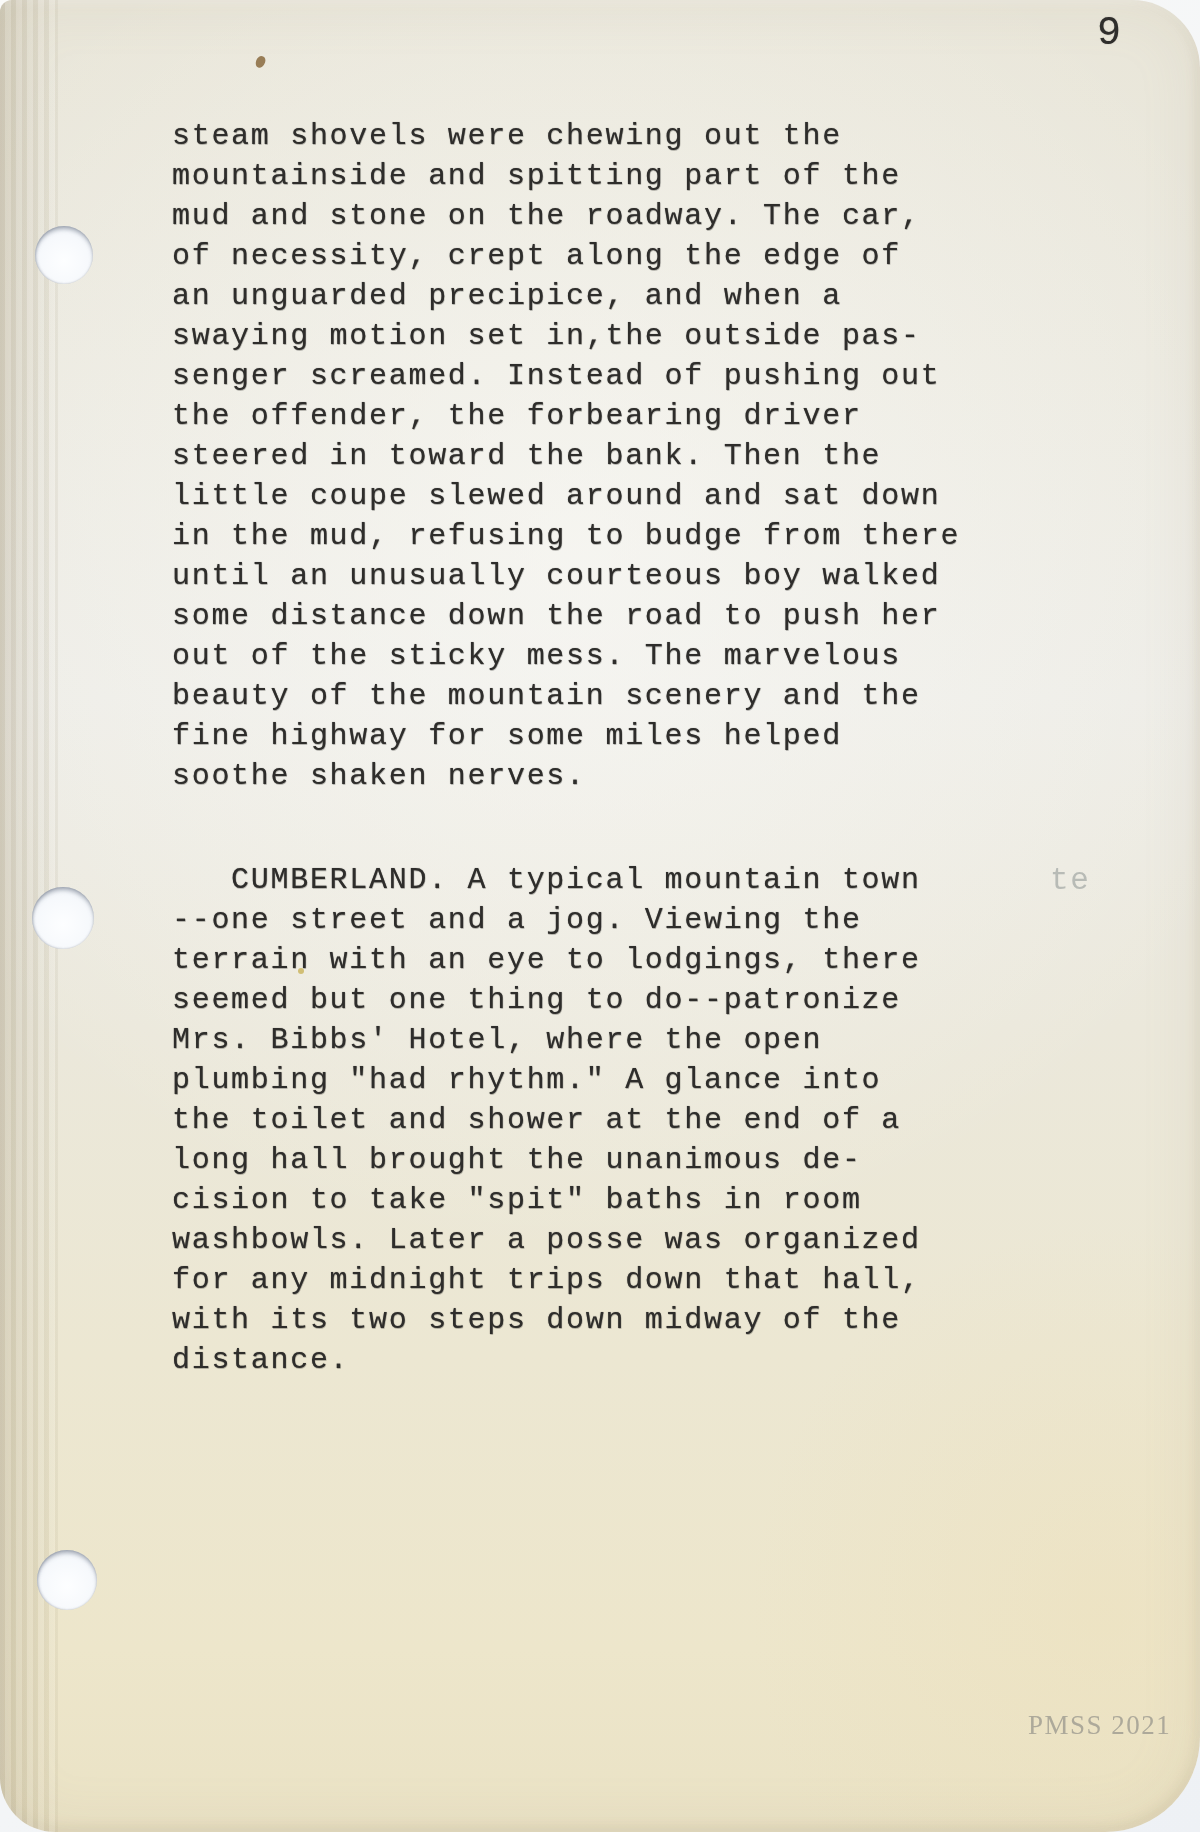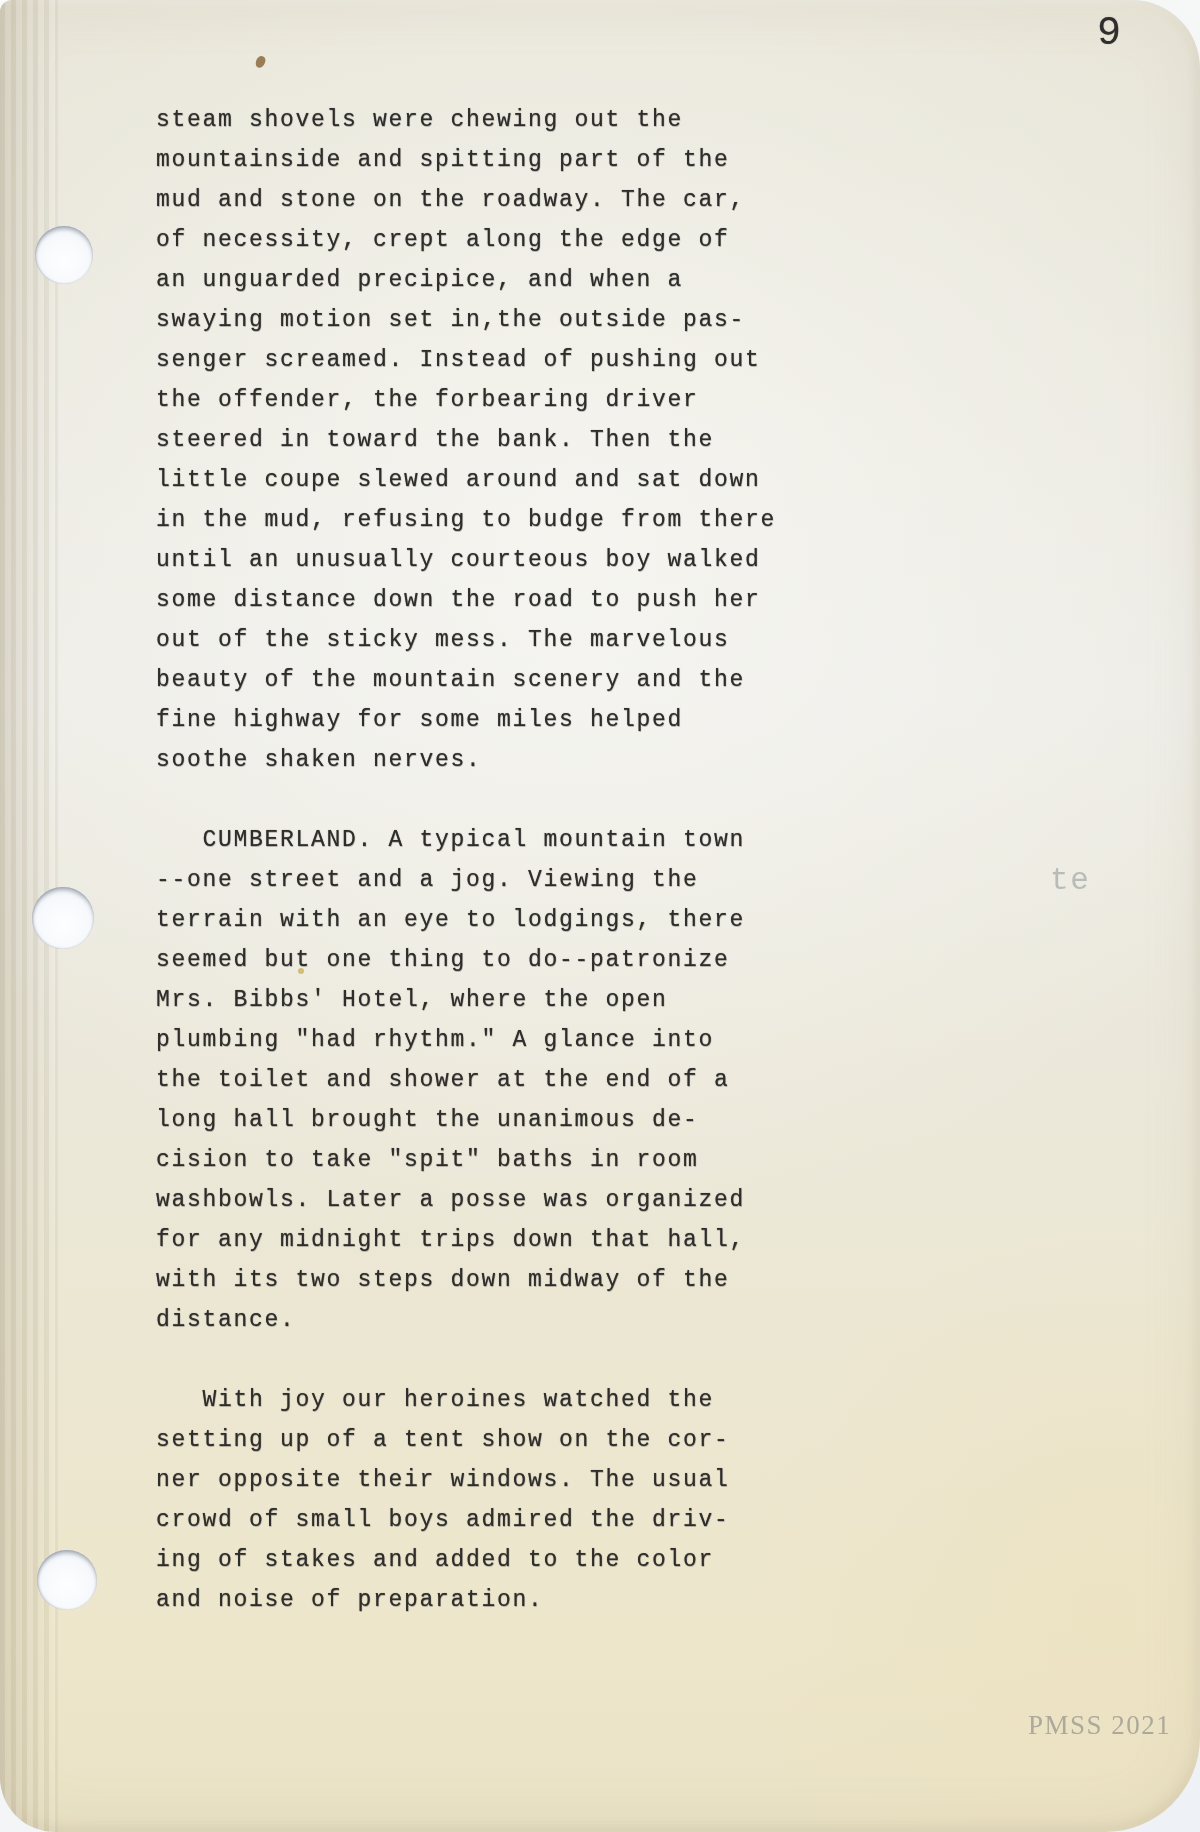--- a/index.html
+++ b/index.html
@@ -56,34 +56,34 @@
       inset 0 4px 4px -1px rgba(105,115,132,0.55),
       inset 2px 0 3px -1px rgba(105,115,132,0.30),
       inset 0 0 2px rgba(105,115,132,0.35);
   }
   .hole-1 { left: 35px; top: 226px; width: 58px; height: 58px; }
   .hole-2 { left: 32px; top: 887px; width: 62px; height: 62px; }
   .hole-3 { left: 37px; top: 1550px; width: 60px; height: 60px; }
   
   .para {
     position: absolute;
-    margin: 0;
+    margin: 16px;
     left: 156px;
     white-space: pre-wrap;
     font-family: "Liberation Mono", monospace;
-    font-size: 23px;
+    font-size: 30px;
     line-height: 40px;
     letter-spacing: 1.7px;
     color: #2e2d2b;
     text-shadow:
       0 0 1px rgba(43,42,40,0.55),
       0.5px 0.5px 0 rgba(43,42,40,0.25);
   }
   .p1 { top: 100px; }
-  .p2 { top: 820px; }
+  .p2 { top: 844px; }
   .p3 { top: 1380px; }
   .page-number {
     position: absolute;
     left: 1097px;
     top: 12px;
     font-family: "Liberation Mono", monospace;
     font-size: 40px;
     line-height: 44px;
     color: #2f2e2c;
     text-shadow: 0 0 1px rgba(47,46,44,0.5);
@@ -169,24 +169,18 @@
 seemed but one thing to do--patronize
 Mrs. Bibbs' Hotel, where the open
 plumbing "had rhythm." A glance into
 the toilet and shower at the end of a
 long hall brought the unanimous de-
 cision to take "spit" baths in room
 washbowls. Later a posse was organized
 for any midnight trips down that hall,
 with its two steps down midway of the
 distance.</p>
-    <p class="para p3">   With joy our heroines watched the
-setting up of a tent show on the cor-
-ner opposite their windows. The usual
-crowd of small boys admired the driv-
-ing of stakes and added to the color
-and noise of preparation.</p>
 
     <div class="ghost-text">te</div>
 
     <div class="watermark">PMSS 2021</div>
   </div>
 </div>
 
 </body></html>

